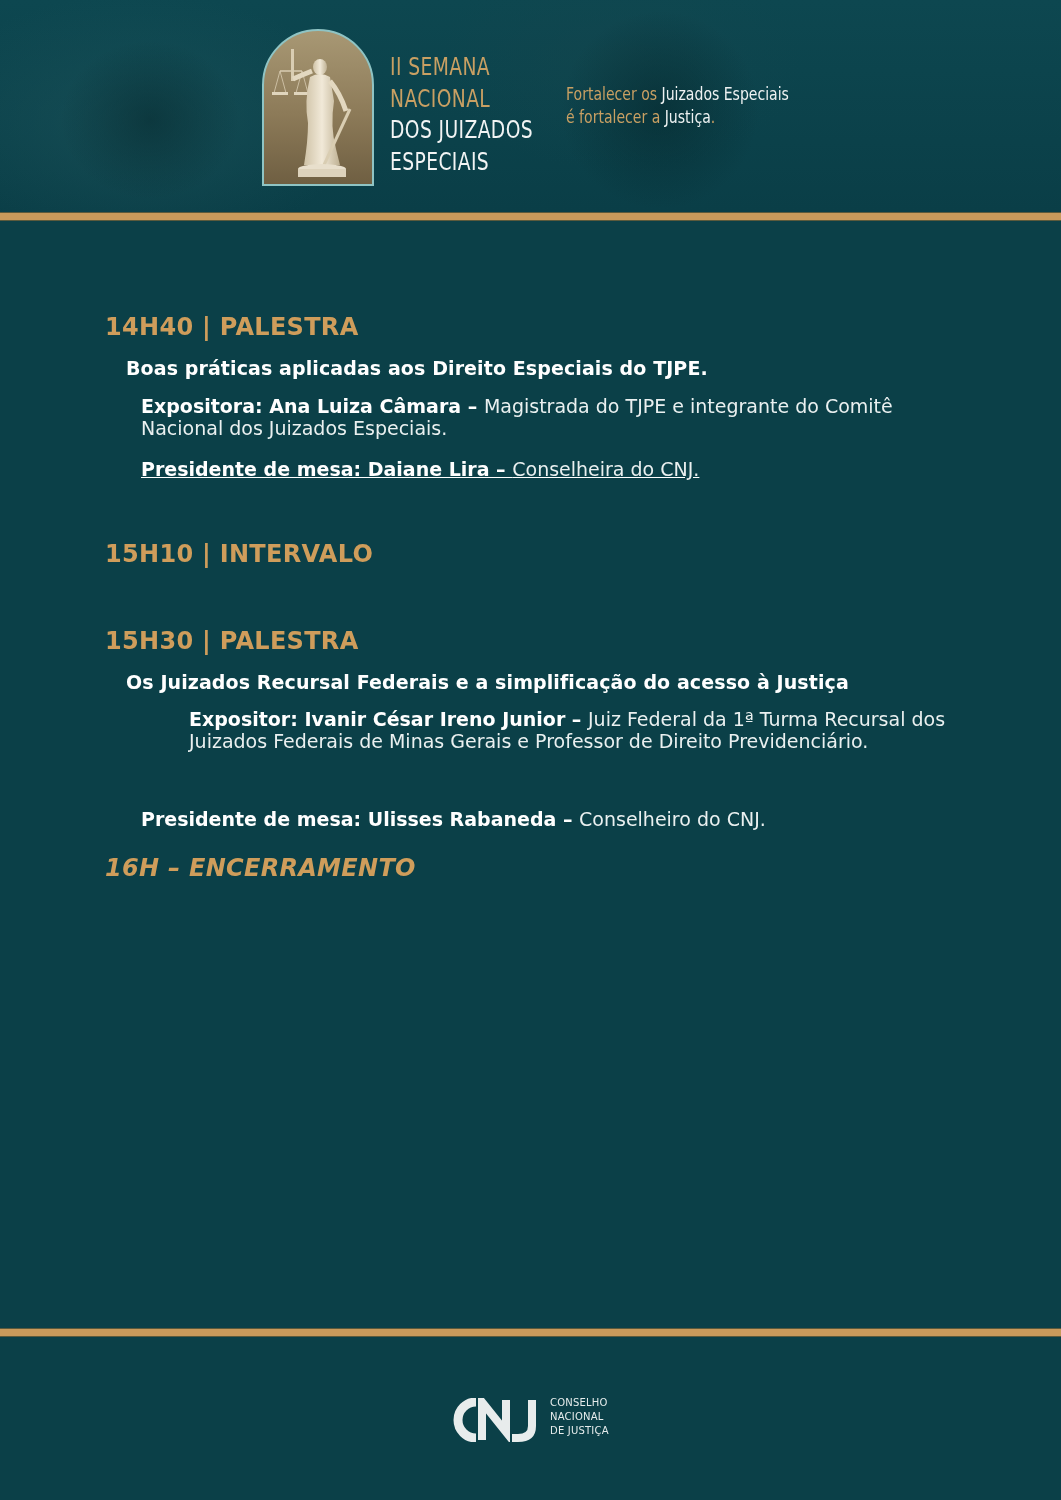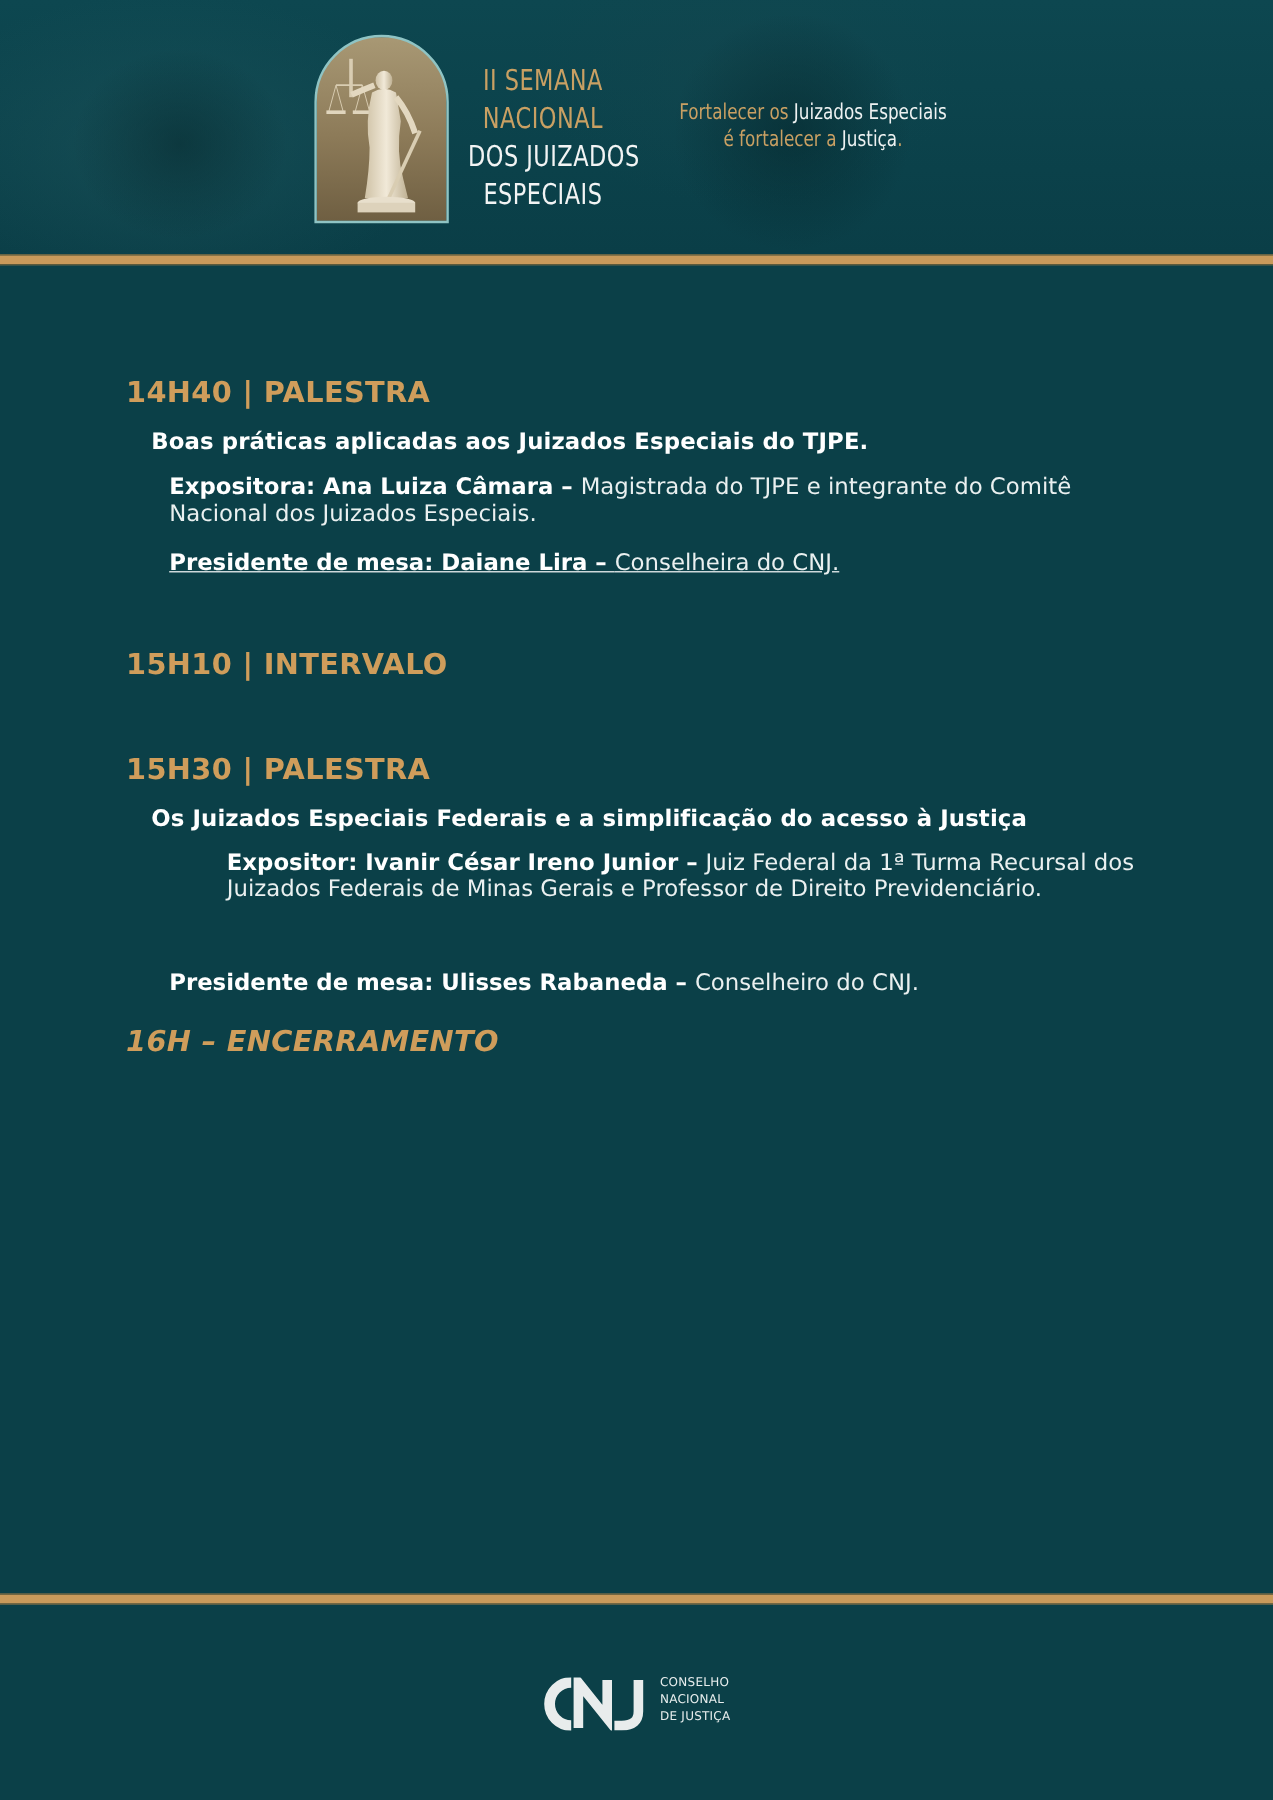--- a/index.html
+++ b/index.html
@@ -12,21 +12,20 @@
       color: #ffffff;
     }
     
     .header {
       position: absolute; left: 0; top: 0; width: 1061px; height: 212px;
       background:
         radial-gradient(ellipse 320px 180px at 140px 120px, rgba(30,85,92,0.55), rgba(0,0,0,0) 70%),
         radial-gradient(ellipse 260px 160px at 620px 60px, rgba(20,70,78,0.55), rgba(0,0,0,0) 70%),
         linear-gradient(180deg, #0d4750 0%, #0a3e47 100%);
       overflow: hidden;
-      text-align: center;
     }
     .header .shadow-a { position: absolute; left: 60px; top: 40px; width: 180px; height: 160px;
       background: radial-gradient(ellipse at center, rgba(5,40,45,0.55), rgba(0,0,0,0) 70%); }
     .header .shadow-b { position: absolute; left: 560px; top: 10px; width: 200px; height: 200px;
       background: radial-gradient(ellipse at center, rgba(5,40,45,0.6), rgba(0,0,0,0) 70%); }
 
     .arch {
       position: absolute; left: 262px; top: 29px; width: 112px; height: 157px;
       border: 2px solid #8fc4c4;
       border-radius: 56px 56px 0 0;
@@ -130,32 +129,32 @@
       <span class="gold">é fortalecer a </span><span class="white">Justiça</span><span class="gold">.</span>
     </div>
   </div>
 </div>
 
 <div class="gold-line top"></div>
 
 <div class="content">
 
   <div class="heading" style="top:313px;">14H40 | PALESTRA</div>
-  <div class="talk-title" style="top:357px;">Boas práticas aplicadas aos Juizados Especiais do TJPE.</div>
+  <div class="talk-title" style="top:357px;">Boas práticas aplicadas aos Direito Especiais do TJPE.</div>
   <div class="para" style="top:395px;">
     <b>Expositora: Ana Luiza Câmara – </b><span class="desc">Magistrada do TJPE e integrante do Comitê Nacional dos Juizados Especiais.</span>
   </div>
   <div class="para" style="top:458px;text-decoration:underline;">
     <b>Presidente de mesa: Daiane Lira – </b><span class="desc">Conselheira do CNJ.</span>
   </div>
 
   <div class="heading" style="top:540px;">15H10 | INTERVALO</div>
 
   <div class="heading" style="top:627px;">15H30 | PALESTRA</div>
-  <div class="talk-title" style="top:671px;">Os Juizados Especiais Federais e a simplificação do acesso à Justiça</div>
+  <div class="talk-title" style="top:671px;">Os Juizados Recursal Federais e a simplificação do acesso à Justiça</div>
   <div class="para" style="top:708px;margin-left:48px;">
     <b>Expositor: Ivanir César Ireno Junior – </b><span class="desc">Juiz Federal da 1ª Turma Recursal dos Juizados Federais de Minas Gerais e Professor de Direito Previdenciário.</span>
   </div>
   <div class="para" style="top:772px;margin-top:36px;">
     <b>Presidente de mesa: Ulisses Rabaneda – </b><span class="desc">Conselheiro do CNJ.</span>
   </div>
 
   <div class="heading" style="top:854px;font-style:italic;">16H – ENCERRAMENTO</div>
 </div>
 

